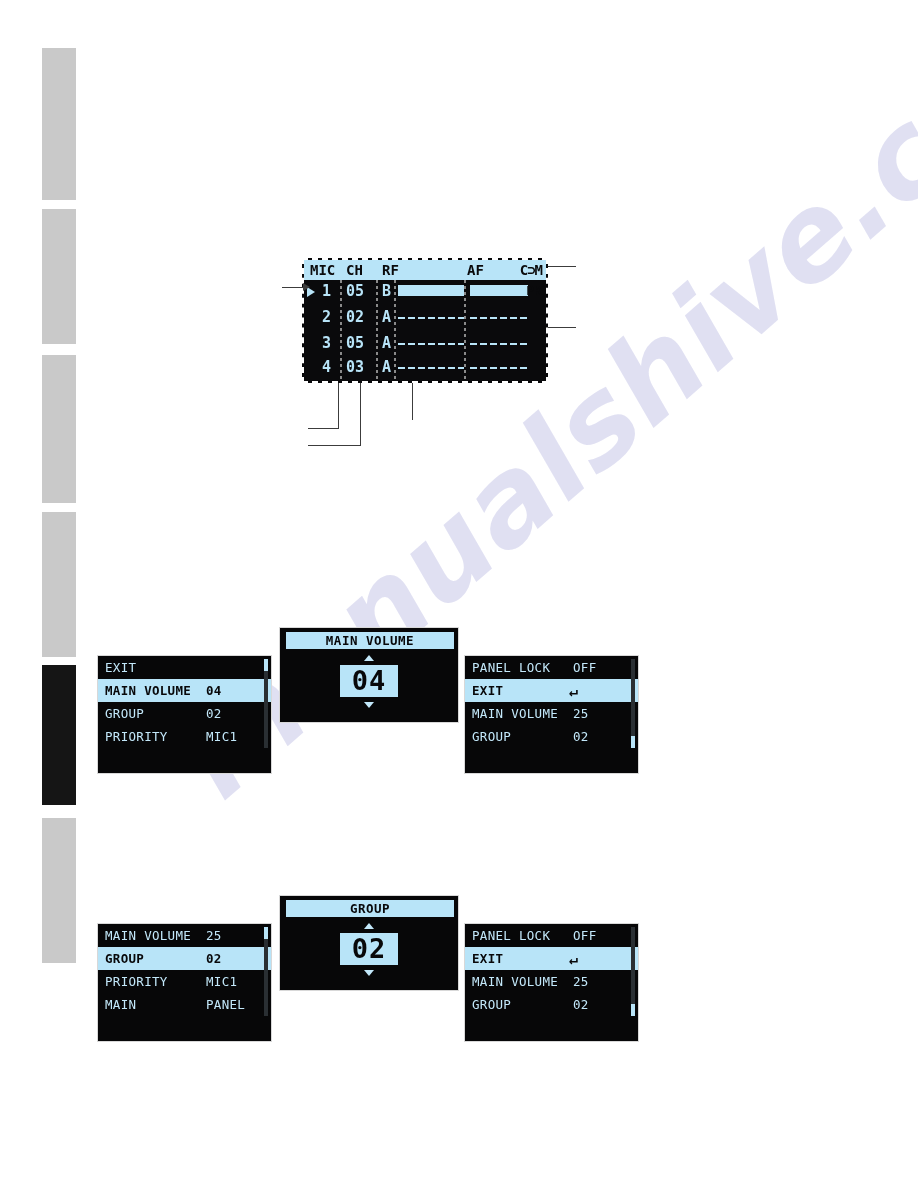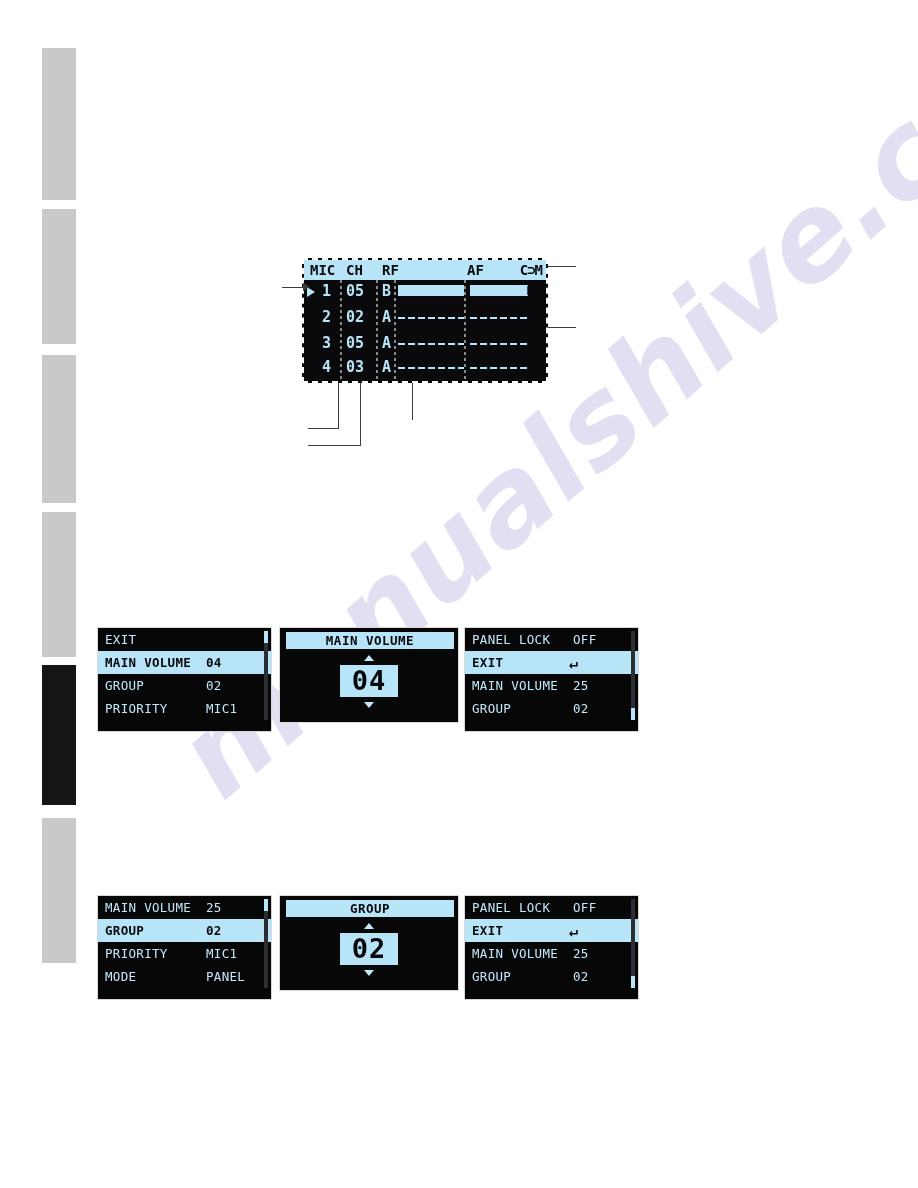--- a/index.html
+++ b/index.html
@@ -169,21 +169,21 @@
   
   .panel {
     position: absolute;
     background: #070708;
     border: 1px solid #d8d8d8;
     box-sizing: border-box;
     font-family: "DejaVu Sans Mono", monospace;
     z-index: 4;
     overflow: hidden;
   }
-  .panel.list { width: 175px; height: 105px; }
+  .panel.list { width: 175px; height: 119px; margin-top: 28px; }
   .panel.dial { width: 180px; height: 96px; }
 
   .menu-row {
     position: relative;
     height: 23px;
     display: flex;
     align-items: center;
     color: #c3e8fa;
     font-size: 12.5px;
     letter-spacing: .3px;
@@ -417,21 +417,21 @@
   </div>
   <div class="menu-row sel">
     <span class="lbl">GROUP</span>
     <span class="val">02</span>
   </div>
   <div class="menu-row">
     <span class="lbl">PRIORITY</span>
     <span class="val">MIC1</span>
   </div>
   <div class="menu-row">
-    <span class="lbl">MODE</span>
+    <span class="lbl">MAIN</span>
     <span class="val">PANEL</span>
   </div>
   <div class="scrollbar">
     <div class="scroll-thumb top"></div>
   </div>
 </div>
 
 <div class="panel dial" style="left:279px; top:895px;">
   <div class="dial-title">GROUP</div>
   <div class="dial-up"></div>

